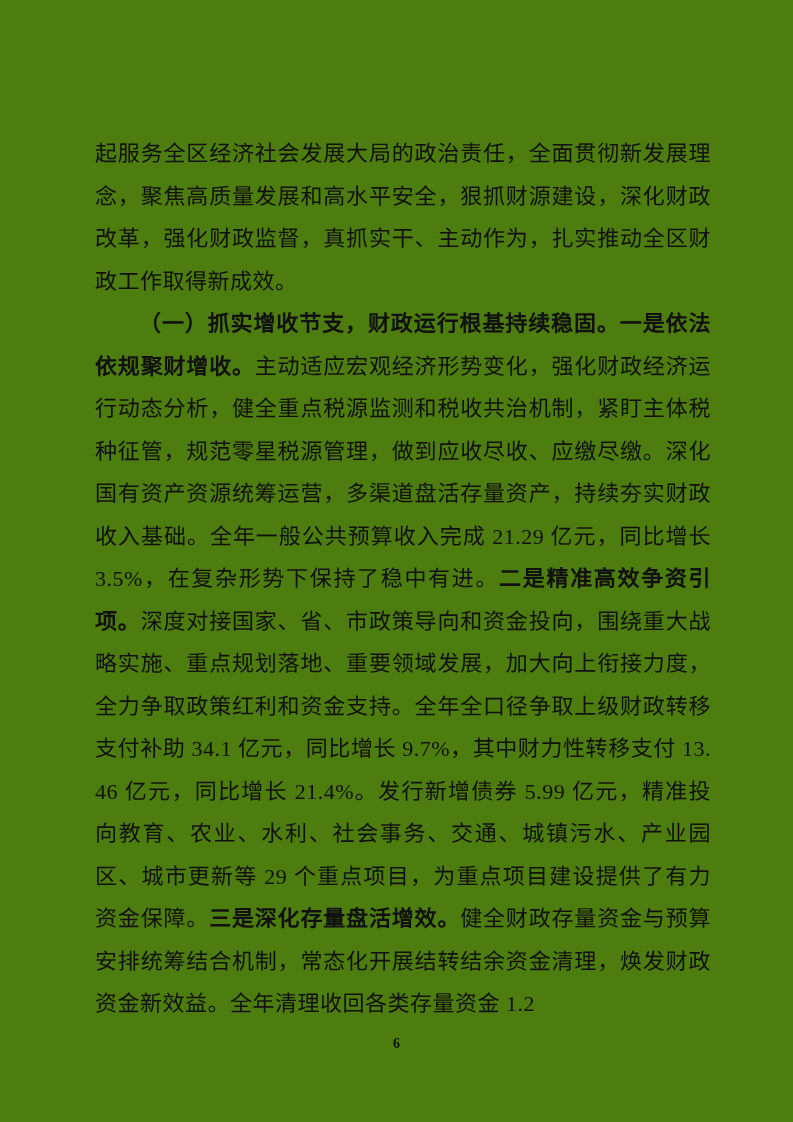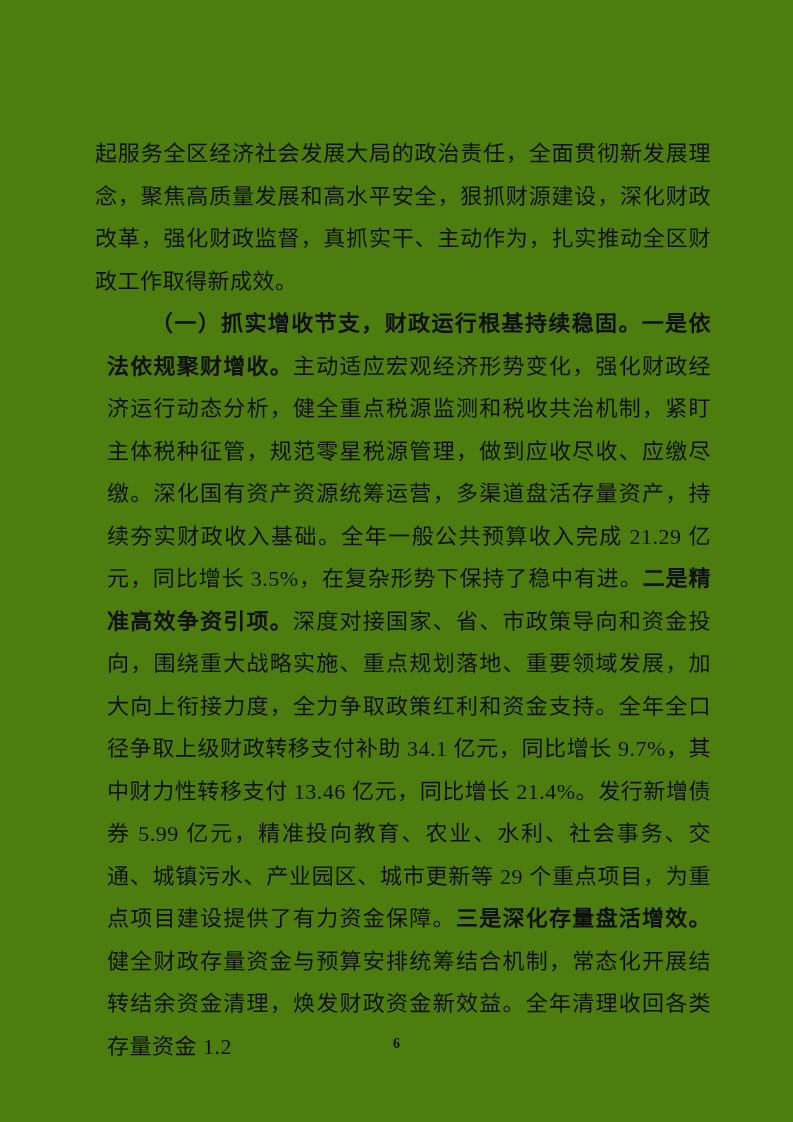--- a/index.html
+++ b/index.html
@@ -26,21 +26,20 @@
     margin: 0;
     font-size: 22px;
     line-height: 42.5px;
     text-align: justify;
     text-justify: inter-ideograph;
     letter-spacing: 0.5px;
     word-break: break-all;
   }
   .para.indent {
     text-indent: 2em;
-    margin-left: 12px;
   }
   .seg {
     font-weight: normal;
   }
   .seg.bold {
     font-weight: bold;
   }
   .page-number {
     position: absolute;
     left: 0;

